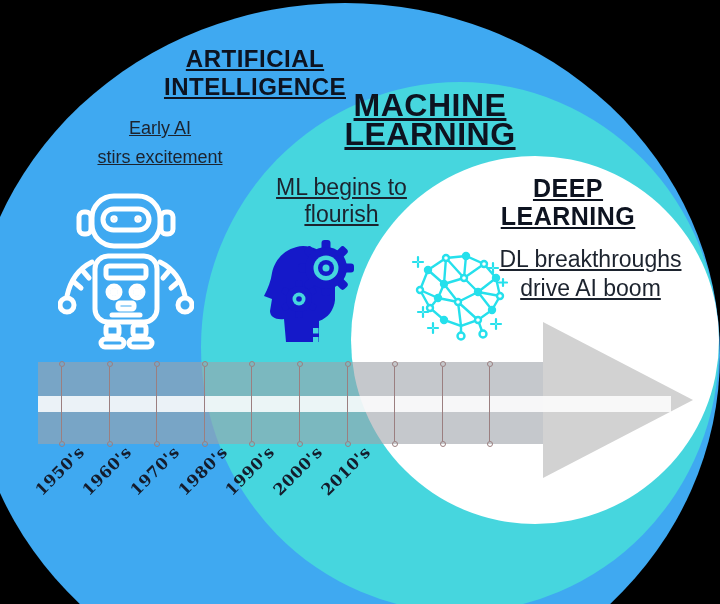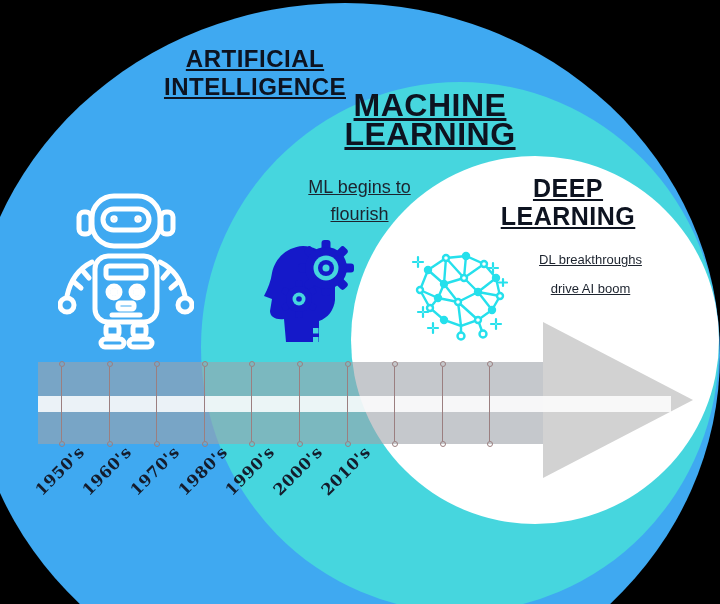--- a/index.html
+++ b/index.html
@@ -12,23 +12,23 @@
   .circle.ai{left:-30px; top:3px;   width:750px; height:704px; background:var(--ai); z-index:1;}
   .circle.ml{left:201px; top:82px;  width:518px; height:530px; background:var(--ml); z-index:2;}
   .circle.dl{left:351px; top:156px; width:368px; height:368px; background:var(--dl); z-index:3;}
 
   .txt{position:absolute; text-align:center; white-space:pre-line; z-index:7;text-decoration:underline;}
   .heading{font-weight:bold; color:var(--heading); letter-spacing:.5px;}
   .sub{color:var(--body_text);}
   .ai-title{left:150px; top:45px;  width:210px; font-size:24px; line-height:28px;}
   .ai-sub  {left:70px;  top:114px; width:180px; font-size:18px; line-height:29px;}
   .ml-title{left:335px; top:91px;  width:190px; font-size:32px; line-height:29px;}
-  .ml-sub  {left:277px; top:174px; width:165px; font-size:18px; line-height:27px;}
+  .ml-sub  {left:259px; top:174px; width:165px; font-size:23px; line-height:27px;}
   .dl-title{left:480px; top:174px; width:176px; font-size:25px; line-height:28px;}
-  .dl-sub  {left:493px; top:245px; width:195px; font-size:13px; line-height:29px;}
+  .dl-sub  {left:493px; top:245px; width:195px; font-size:23px; line-height:29px;}
 
   .arrow-shaft{position:absolute; left:38px; top:362px; width:505px; height:82px;
     background:rgba(158,163,170,.6); z-index:4;}
   .arrow-head{position:absolute; left:543px; top:322px; width:0; height:0;
     border-top:78px solid transparent; border-bottom:78px solid transparent;
     border-left:150px solid var(--arrow); z-index:4;}
   .arrow-stripe{position:absolute; left:38px; top:396px; width:633px; height:16px;
     background:rgba(255,255,255,.85); z-index:5;}
 
   .tick{position:absolute; top:367px; height:74px; width:0;
@@ -71,20 +71,22 @@
   <div class="decade" style="left:13px">1950's</div>
   <div class="decade" style="left:60px">1960's</div>
   <div class="decade" style="left:108px">1970's</div>
   <div class="decade" style="left:156px">1980's</div>
   <div class="decade" style="left:203px">1990's</div>
   <div class="decade" style="left:251px">2000's</div>
   <div class="decade" style="left:299px">2010's</div>
 
   <div class="txt heading ai-title">ARTIFICIAL
 INTELLIGENCE</div>
+  <div class="txt sub ai-sub">Early AI
+stirs excitement</div>
   <div class="txt heading ml-title">MACHINE
 LEARNING</div>
   <div class="txt sub ml-sub">ML begins to
 flourish</div>
   <div class="txt heading dl-title">DEEP
 LEARNING</div>
   <div class="txt sub dl-sub">DL breakthroughs
 drive AI boom</div>
 
   <svg class="icon" style="left:58px; top:192px; width:136px; height:160px" viewBox="0 0 136 160">

